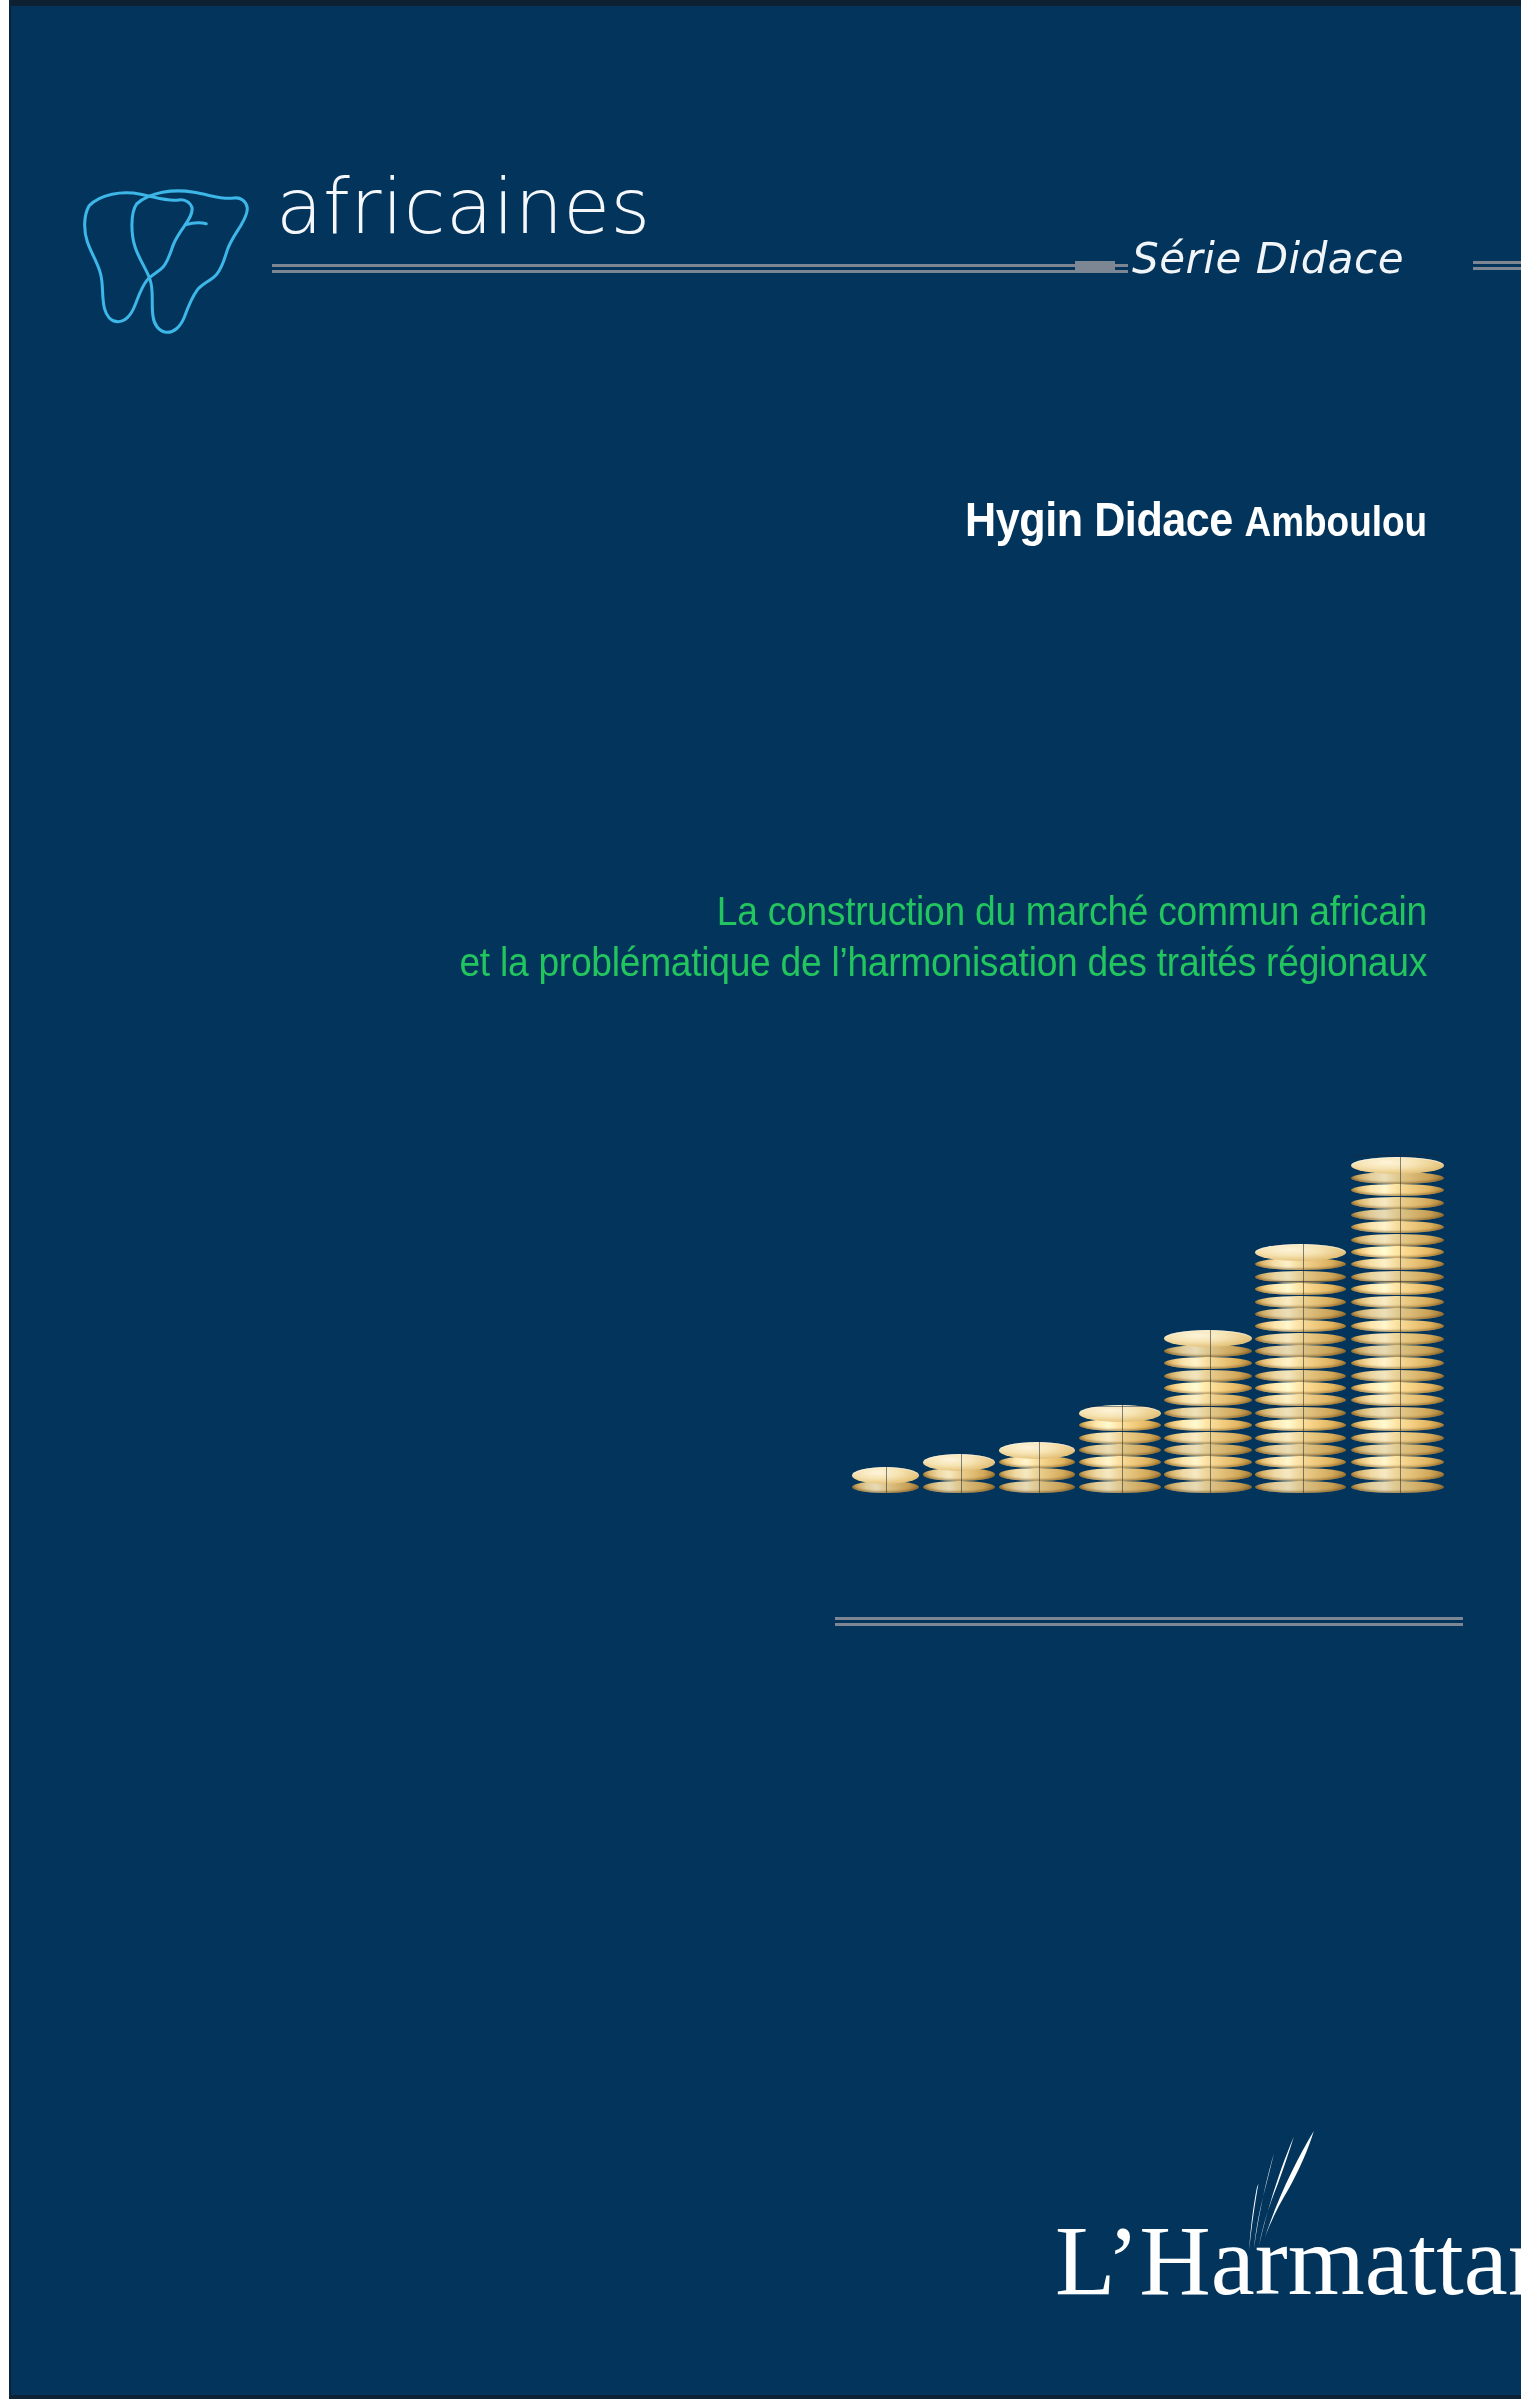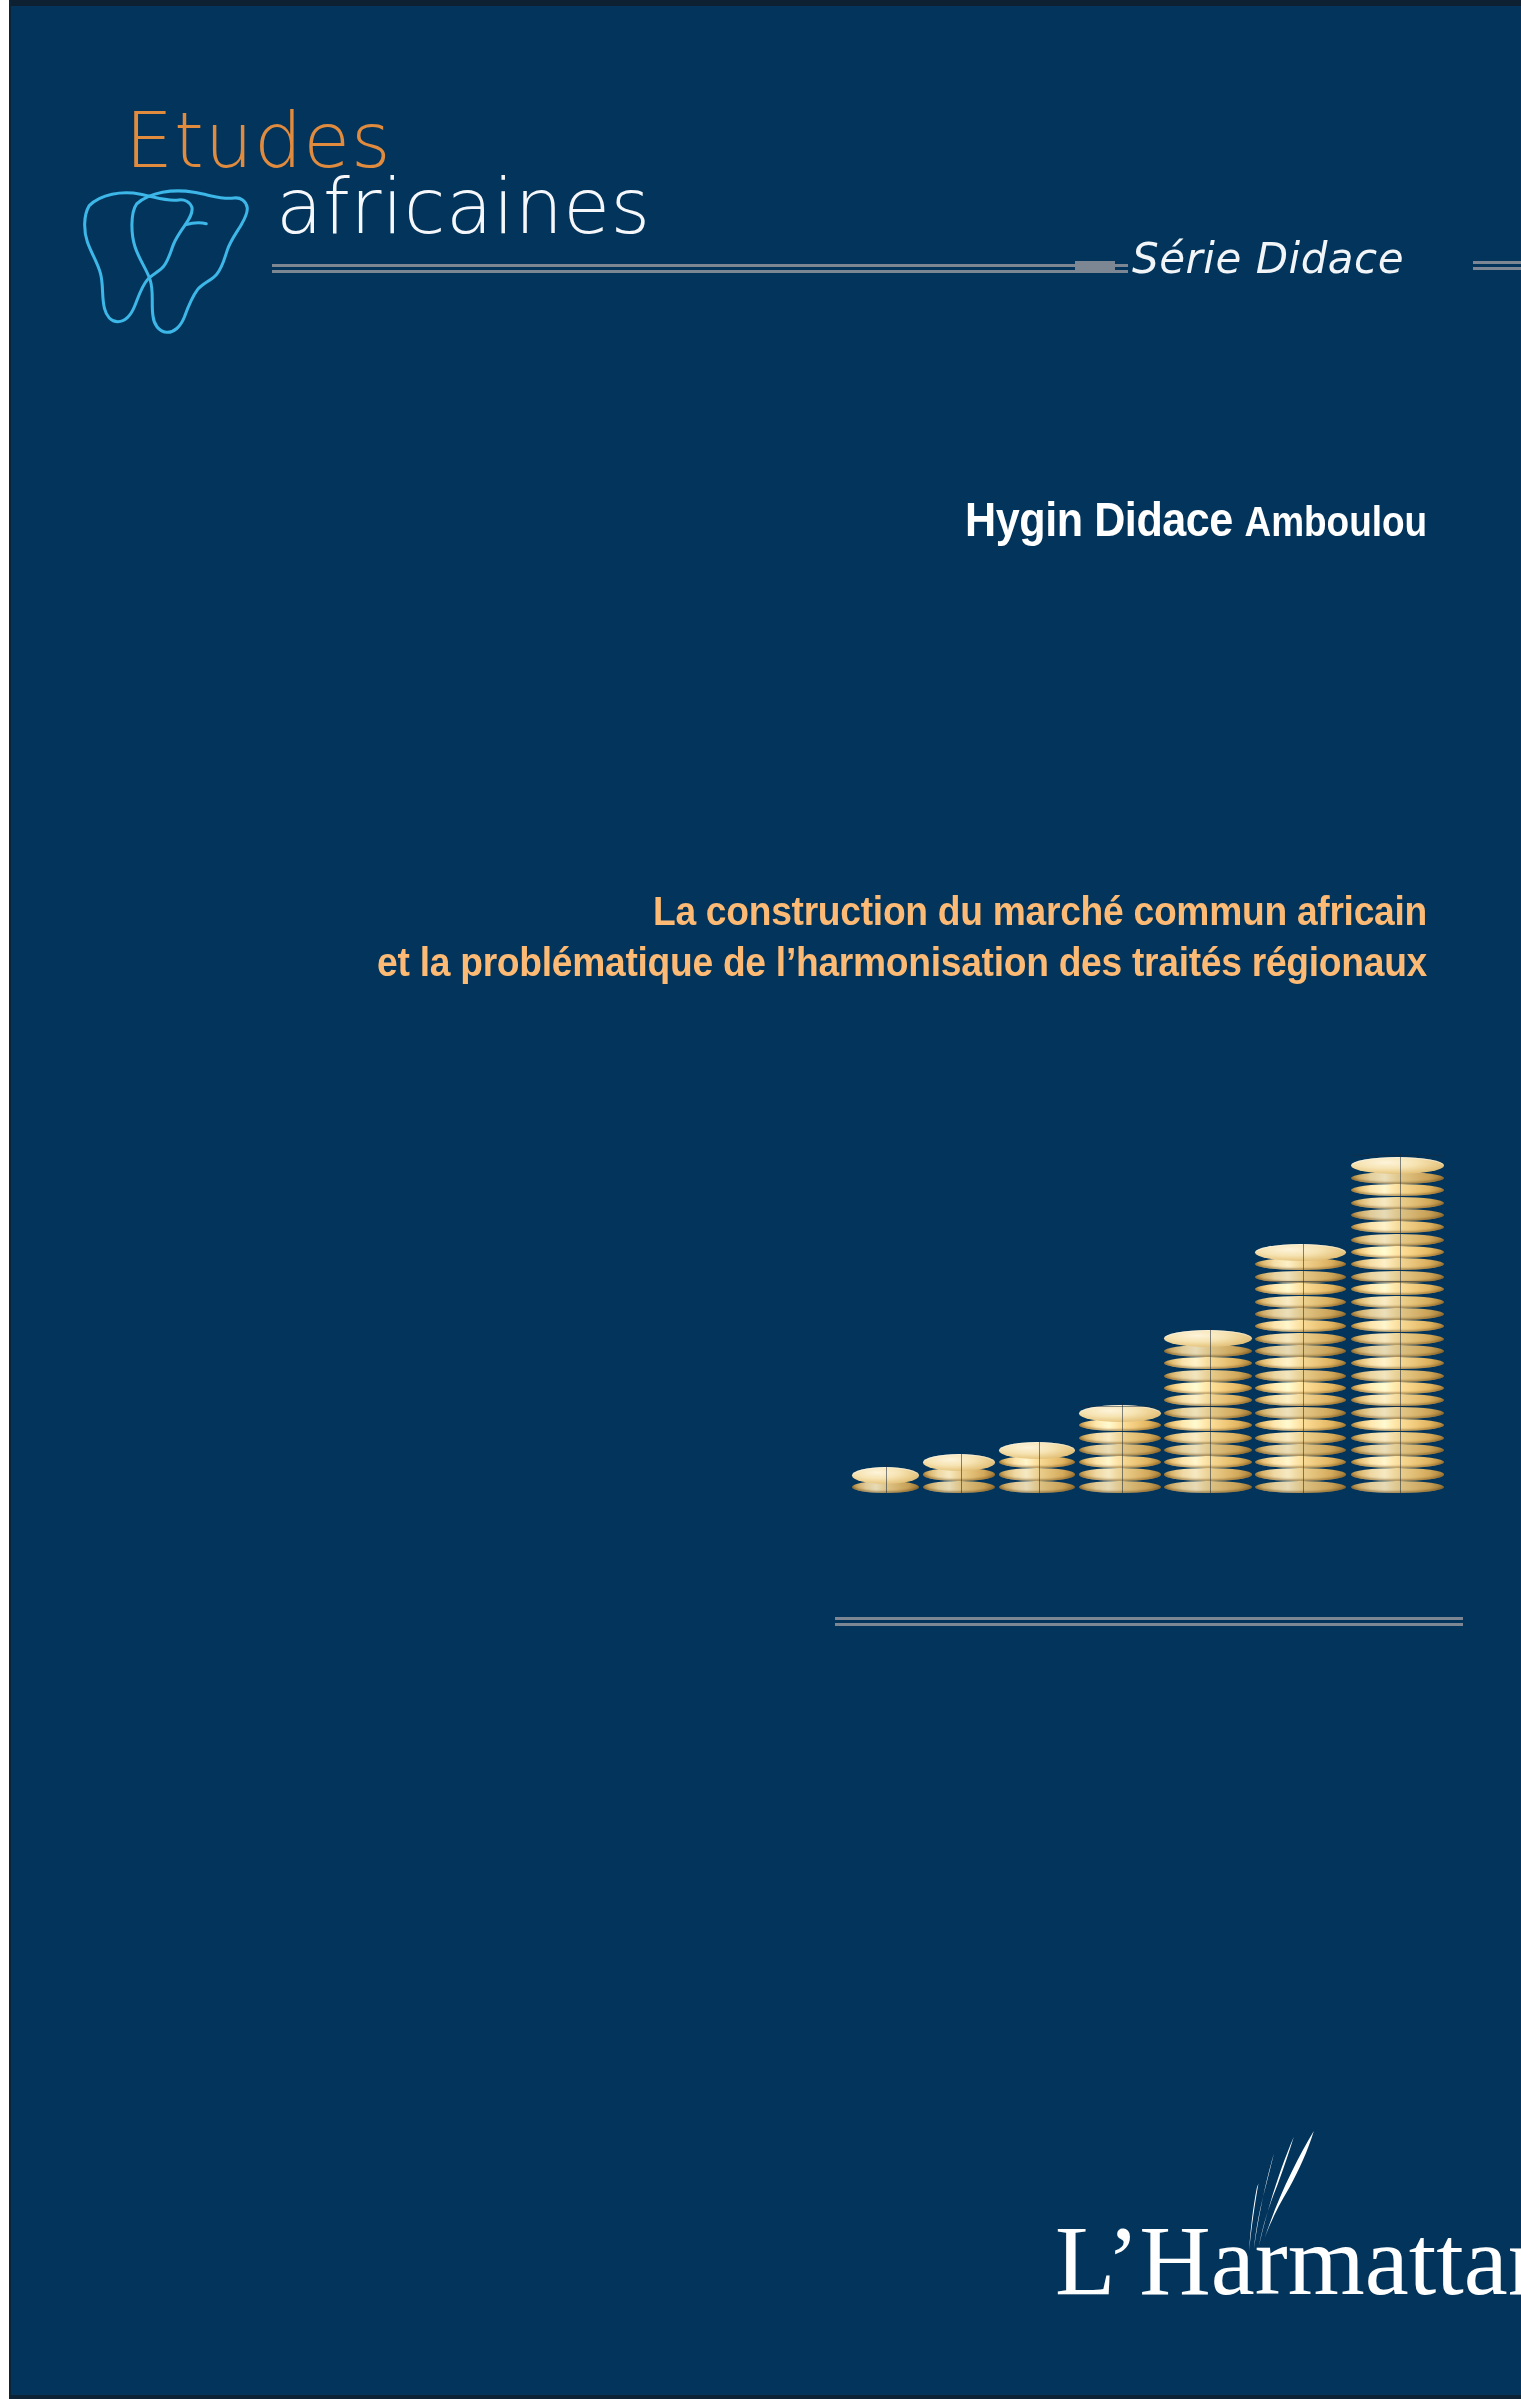--- a/index.html
+++ b/index.html
@@ -155,22 +155,22 @@
     line-height: 1.1;
     white-space: nowrap;
   }
   #subtitle {
     position: absolute;
     right: 95px; top: 886px;
     width: 1332px;
     text-align: right;
     font-family: "Liberation Sans", sans-serif;
     font-size: 40px;
-    font-weight: bold;
-    color: #fdba74;
+    font-weight: normal;
+    color: #22c55e;
     line-height: 1.28;
     letter-spacing: -0.3px;
   }
   #subtitle .sline {
     display: block;
     transform: scaleX(0.93);
     transform-origin: right center;
     white-space: nowrap;
   }
 
@@ -281,21 +281,20 @@
                    C171 59, 166 66, 163 75 C160 84, 158 93, 152 100
                    C146 107, 138 109, 132 116 C126 124, 122 134, 118 145
                    C114 155, 107 162, 99 161 C91 160, 86 153, 85 144
                    C83 131, 86 118, 82 106 C78 94, 70 84, 66 71
                    C62 58, 61 36, 68 26 Z"></path>
           <path d="M119 48 C126 46, 134 45, 141 47"></path>
         </g>
       </svg>
     </div>
 
-    <div id="etudes-word">Etudes</div>
 
     <div id="africaines-word">africaines</div>
 
     <div id="masthead-rule">
       <div class="r1"></div>
         <div class="r2"></div>
     </div>
 
     <div id="serie-block">
       <div id="serie-left-rule">

